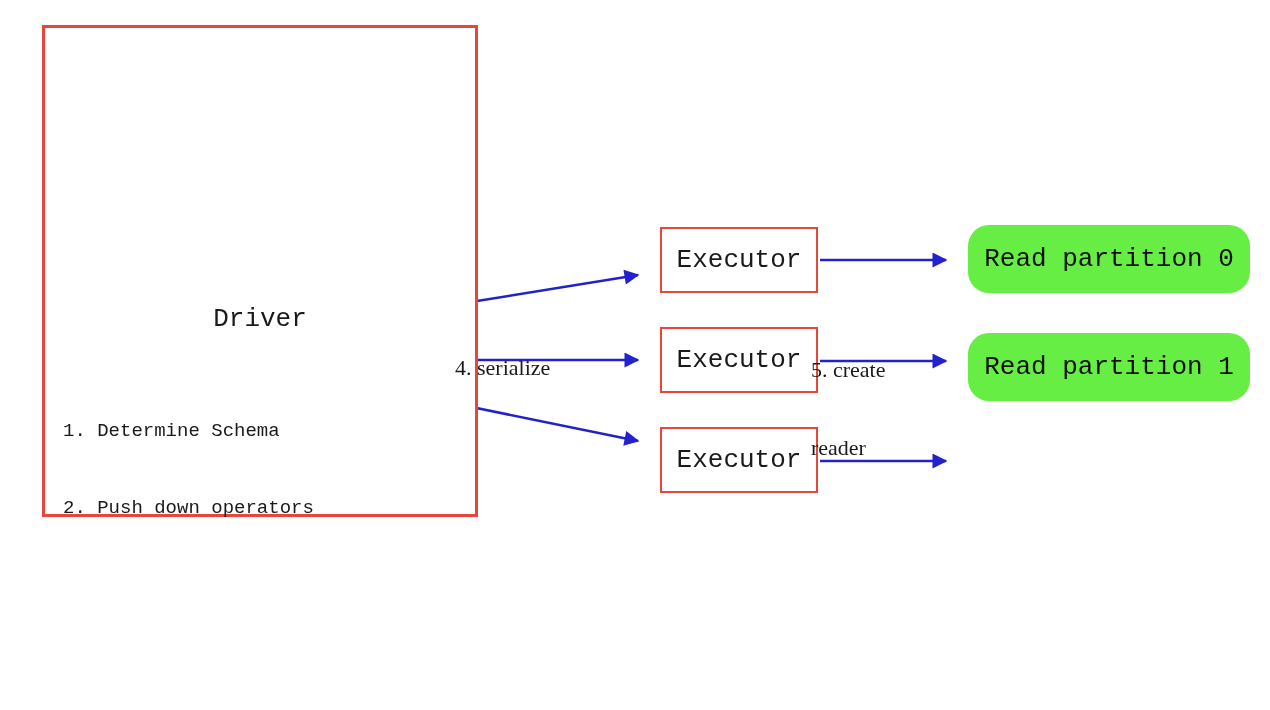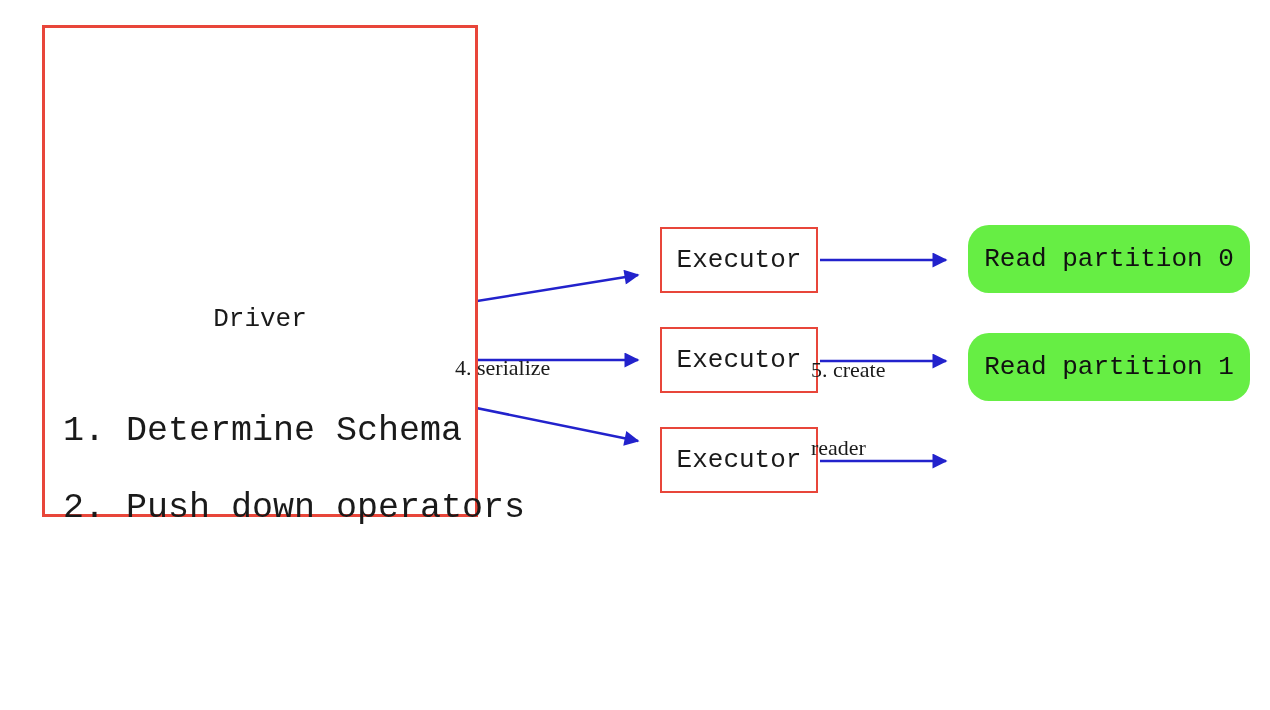--- a/index.html
+++ b/index.html
@@ -30,21 +30,21 @@
   .driver-title {
     left: 0; top: 278px;
     width: 100%;
     text-align: center;
     font-size: 26px;
     line-height: 26px;
     white-space: pre;
   }
   .driver-steps {
     left: 18px; top: 340px;
-    font-size: 35px;
+    font-size: 19px;
     line-height: 25.5px;
     white-space: pre;
   }
 
   
   .executor-box {
     width: 158px; height: 66px;
     border: 2.5px solid #e8463a;
     box-sizing: border-box;
     background: #ffffff;

